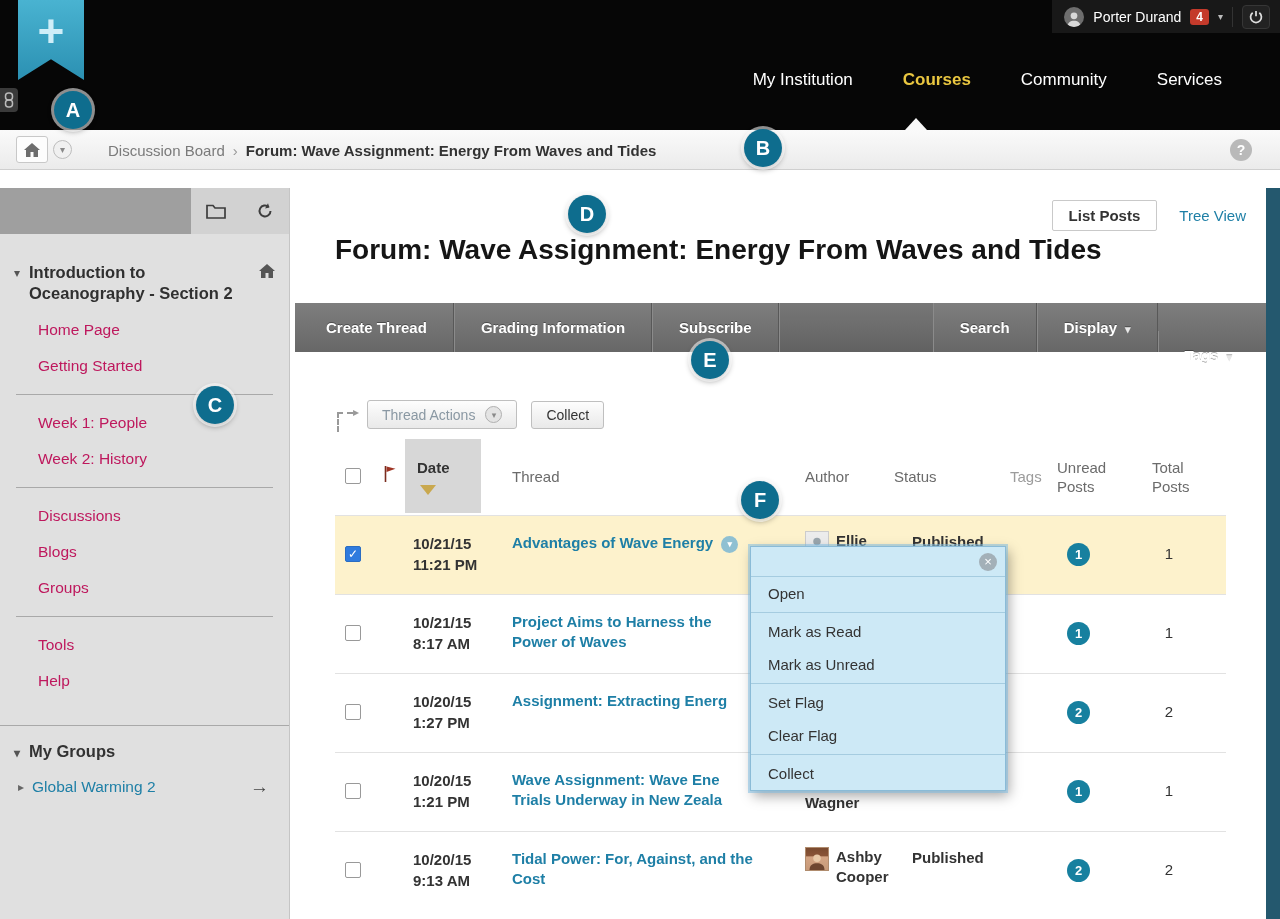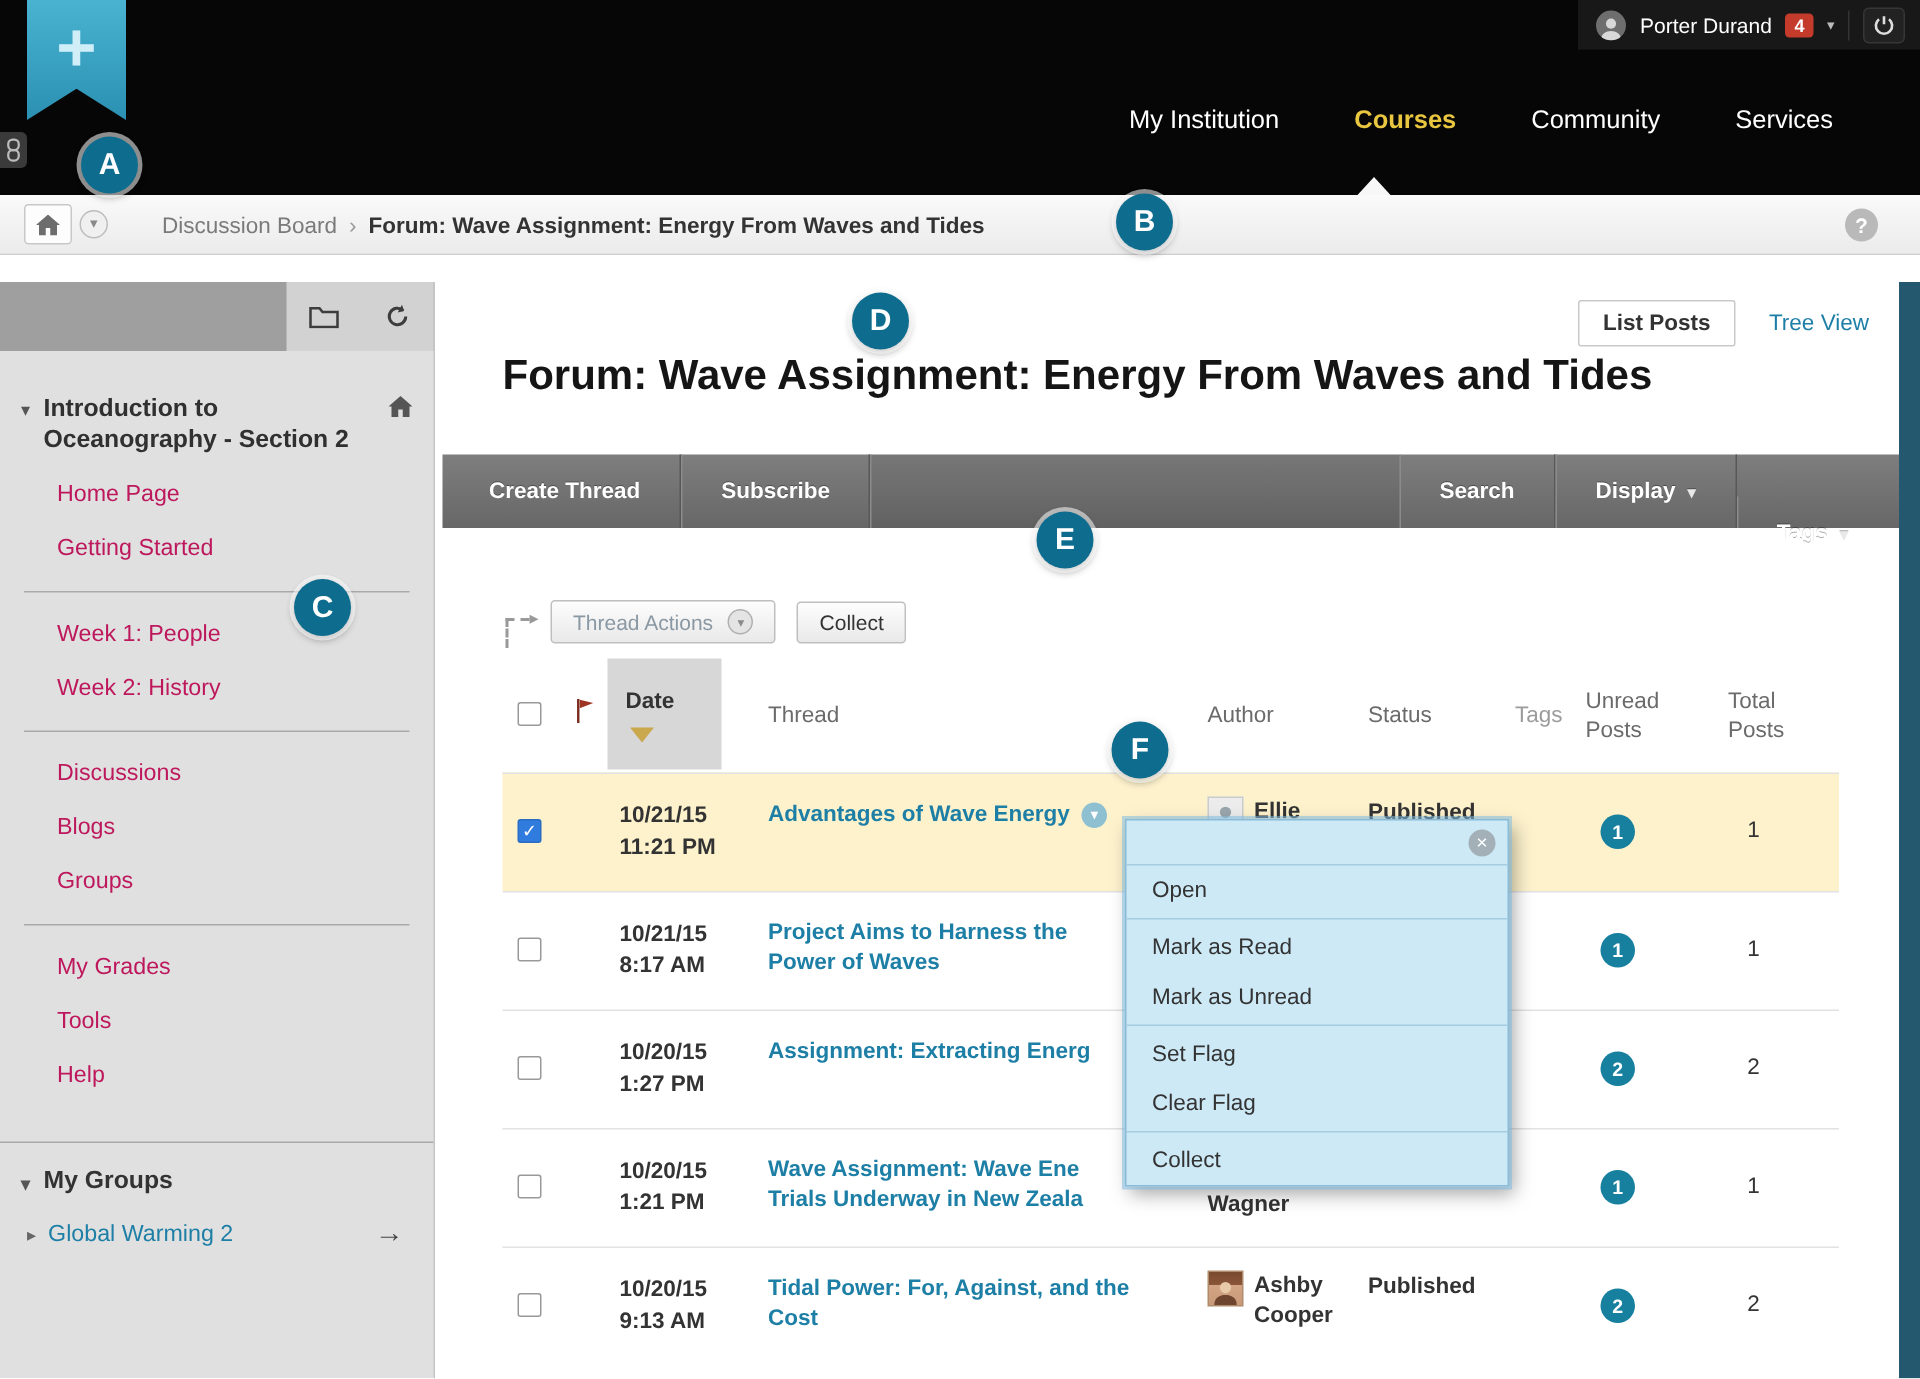--- a/index.html
+++ b/index.html
@@ -88,21 +88,21 @@
   
   .dtable { position:absolute; left:40px; top:249px; right:40px; bottom:0; font-size:15px; }
   .thead { position:relative; height:78px; color:#6b6b6b; }
   .h-cb { position:absolute; left:10px; top:31px; }
   .h-flag { position:absolute; left:48px; top:28px; cursor:pointer; }
   .h-date-cell { position:absolute; left:70px; top:2px; width:76px; height:74px; background:#d7d7d7; cursor:pointer;padding-left:32px; }
   .h-date-label { position:absolute; left:12px; top:20px; font-weight:bold; color:#333; }
   .sort-arrow { position:absolute; left:15px; top:46px; width:0; height:0; border-left:8px solid transparent; border-right:8px solid transparent; border-top:10px solid #c9a84e; }
   .h-thread { position:absolute; left:177px; top:31px; }
   .h-author { position:absolute; left:470px; top:31px; }
-  .h-status { position:absolute; left:577px; top:31px; }
+  .h-status { position:absolute; left:559px; top:31px; }
   .h-tags { position:absolute; left:675px; top:31px; color:#9c9c9c; }
   .h-unread, .h-total { white-space:pre-line; line-height:19px; position:absolute; top:21px; }
   .h-unread { left:722px; }
   .h-total { left:817px; }
 
   .trow { position:relative; height:79px; border-top:1px solid #e2e2e2; }
   .trow.selected { background:#fdf2cc; }
   .r-cb { position:absolute; left:10px; top:30px; }
   input[type=checkbox] { appearance:none; -webkit-appearance:none; width:16px; height:16px; border:1px solid #999; border-radius:2px; background:#fff; position:relative; cursor:pointer; }
   input[type=checkbox]:checked { background:#2f7bde; border-color:#2a6dc2; }
@@ -220,21 +220,20 @@
       <a class="sb-link">Home Page</a>
       <a class="sb-link">Getting Started</a>
       <hr class="sb-div">
       <a class="sb-link">Week 1: People</a>
       <a class="sb-link">Week 2: History</a>
       <hr class="sb-div">
       <a class="sb-link">Discussions</a>
       <a class="sb-link">Blogs</a>
       <a class="sb-link">Groups</a>
       <hr class="sb-div">
-      <a class="sb-link">My Grades</a>
       <a class="sb-link">Tools</a>
       <a class="sb-link">Help</a>
     </nav>
     <div class="groups-sec">
       <div class="groups-head">
         <span class="sb-caret">▾</span>
         <span>My Groups</span>
       </div>
       <div class="group-row">
         <span class="group-tri">▸</span>
@@ -248,20 +247,21 @@
 
   <main class="card">
     <div class="view-toggle">
       <span class="list-tab">List Posts</span>
       <span class="tree-link">Tree View</span>
     </div>
     <h1 class="forum-title">Forum: Wave Assignment: Energy From Waves and Tides</h1>
 
     <div class="action-bar">
       <span class="ab-btn">Create Thread</span>
+      <span class="ab-btn">Grading Information</span>
       <span class="ab-btn">Subscribe</span>
       <span class="ab-gap"></span>
       <span class="ab-btn">Search</span>
       <span class="ab-btn"><span>Display</span><span class="ab-chev">▾</span></span>
       <span class="ab-btn ab-tags"><span>Tags</span><span class="ab-chev">▾</span></span>
     </div>
 
     <div class="toolbar-row">
       <span class="sel-ind">
           <span class="sel-arrow">▸</span>

